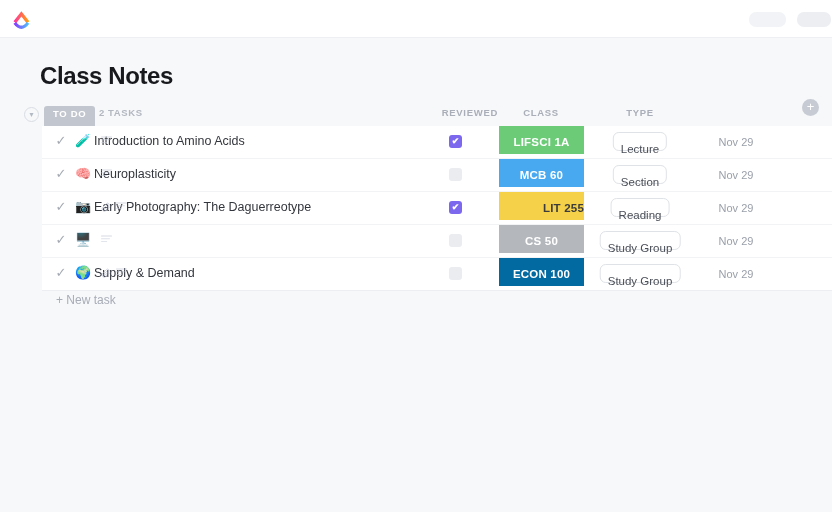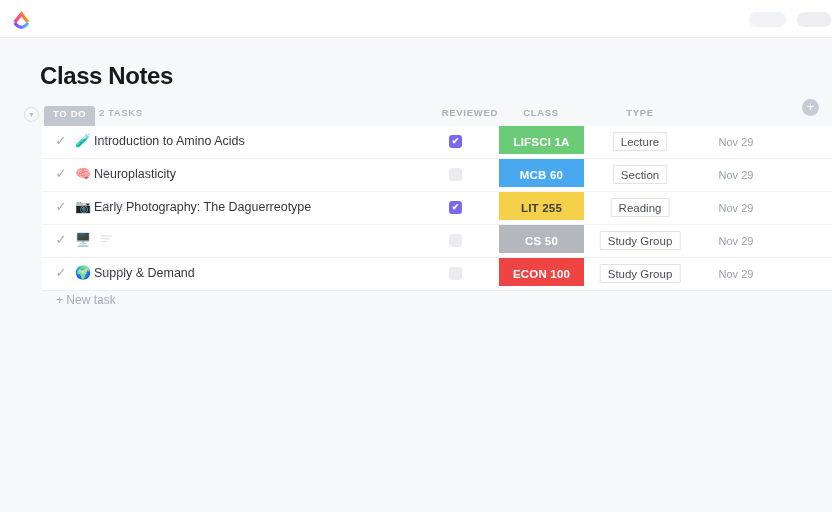--- a/index.html
+++ b/index.html
@@ -141,22 +141,22 @@
     width: 85px; height: 28px;
     color: #ffffff; font-size: 11.5px; font-weight: bold;
     line-height: 32px; text-align: center;
     letter-spacing: 0.2px;
   }
 
   
   .type-tag {
     position: absolute; top: 6px;
     height: 19px; line-height: 18px;
-    padding: 0 7px;
-    border: 1px solid #dfe2e6; border-radius: 1px;
+    padding: 7px 7px;
+    border: 1px solid #dfe2e6; border-radius: 6px;
     background: #ffffff; color: #4a4e57;
     font-size: 11.5px; white-space: nowrap;
     box-sizing: border-box;
   }
   .type-wrap {
     position: absolute; left: 556px; top: 0;
     width: 84px; height: 32px;
   }
   .type-wrap .type-tag { left: 50%; transform: translateX(-50%); }
 
@@ -265,21 +265,21 @@
           </span>
           <span class="ic">
             <svg viewBox="0 0 16 12" width="11" height="9">
               <rect x="0" y="0" width="16" height="1.7" rx="0.8" fill="#b4b9cb"></rect>
               <rect x="0" y="4" width="13" height="1.7" rx="0.8" fill="#c2c7d6"></rect>
               <rect x="0" y="8" width="9" height="1.7" rx="0.8" fill="#ccd0dd"></rect>
             </svg>
           </span>
         </div>
         <div class="checkbox checked">✔</div>
-        <div class="class-cell" style="background: rgb(244, 209, 72); color: rgb(60, 60, 60);">LIT 255</div>
+        <div class="class-cell" style="background: rgb(244, 209, 72); color: rgb(60, 60, 60); text-align: right;">LIT 255</div>
         <div class="type-wrap">
           <div class="type-tag">Reading</div>
         </div>
         <div class="date-cell">Nov 29</div>
       </div>
       <div class="row">
         <div class="row-check">✓</div>
         <div class="row-emoji">🖥️</div>
         <div class="row-icons" style="left: 59px;">
           <span class="ic">
@@ -309,21 +309,21 @@
           </span>
           <span class="ic">
             <svg viewBox="0 0 16 12" width="11" height="9">
               <rect x="0" y="0" width="16" height="1.7" rx="0.8" fill="#b4b9cb"></rect>
               <rect x="0" y="4" width="13" height="1.7" rx="0.8" fill="#c2c7d6"></rect>
               <rect x="0" y="8" width="9" height="1.7" rx="0.8" fill="#ccd0dd"></rect>
             </svg>
           </span>
         </div>
         <div class="checkbox"></div>
-        <div class="class-cell" style="background: #ef4444; color: rgb(255, 255, 255);">ECON 100</div>
+        <div class="class-cell" style="background: #0369a1; color: rgb(255, 255, 255);">ECON 100</div>
         <div class="type-wrap">
           <div class="type-tag">Study Group</div>
         </div>
         <div class="date-cell">Nov 29</div>
       </div>
     </div>
 
   <div class="new-task">+ New task</div>
 </div>
 

